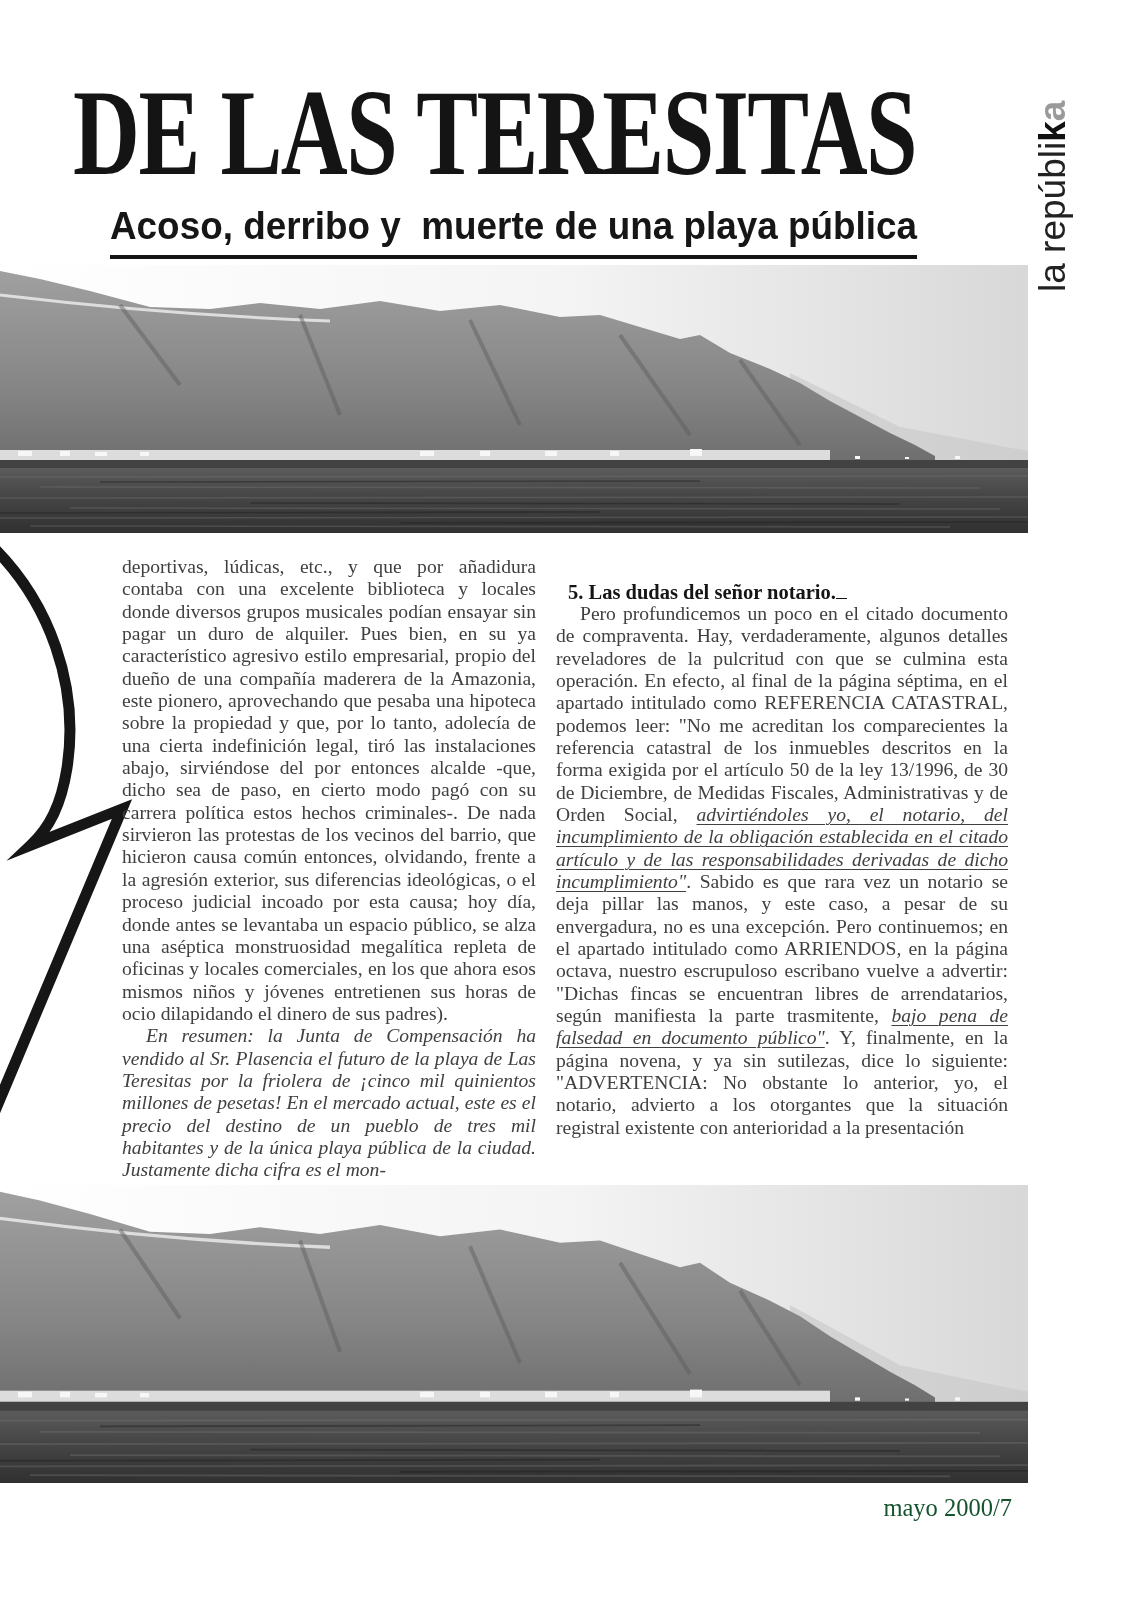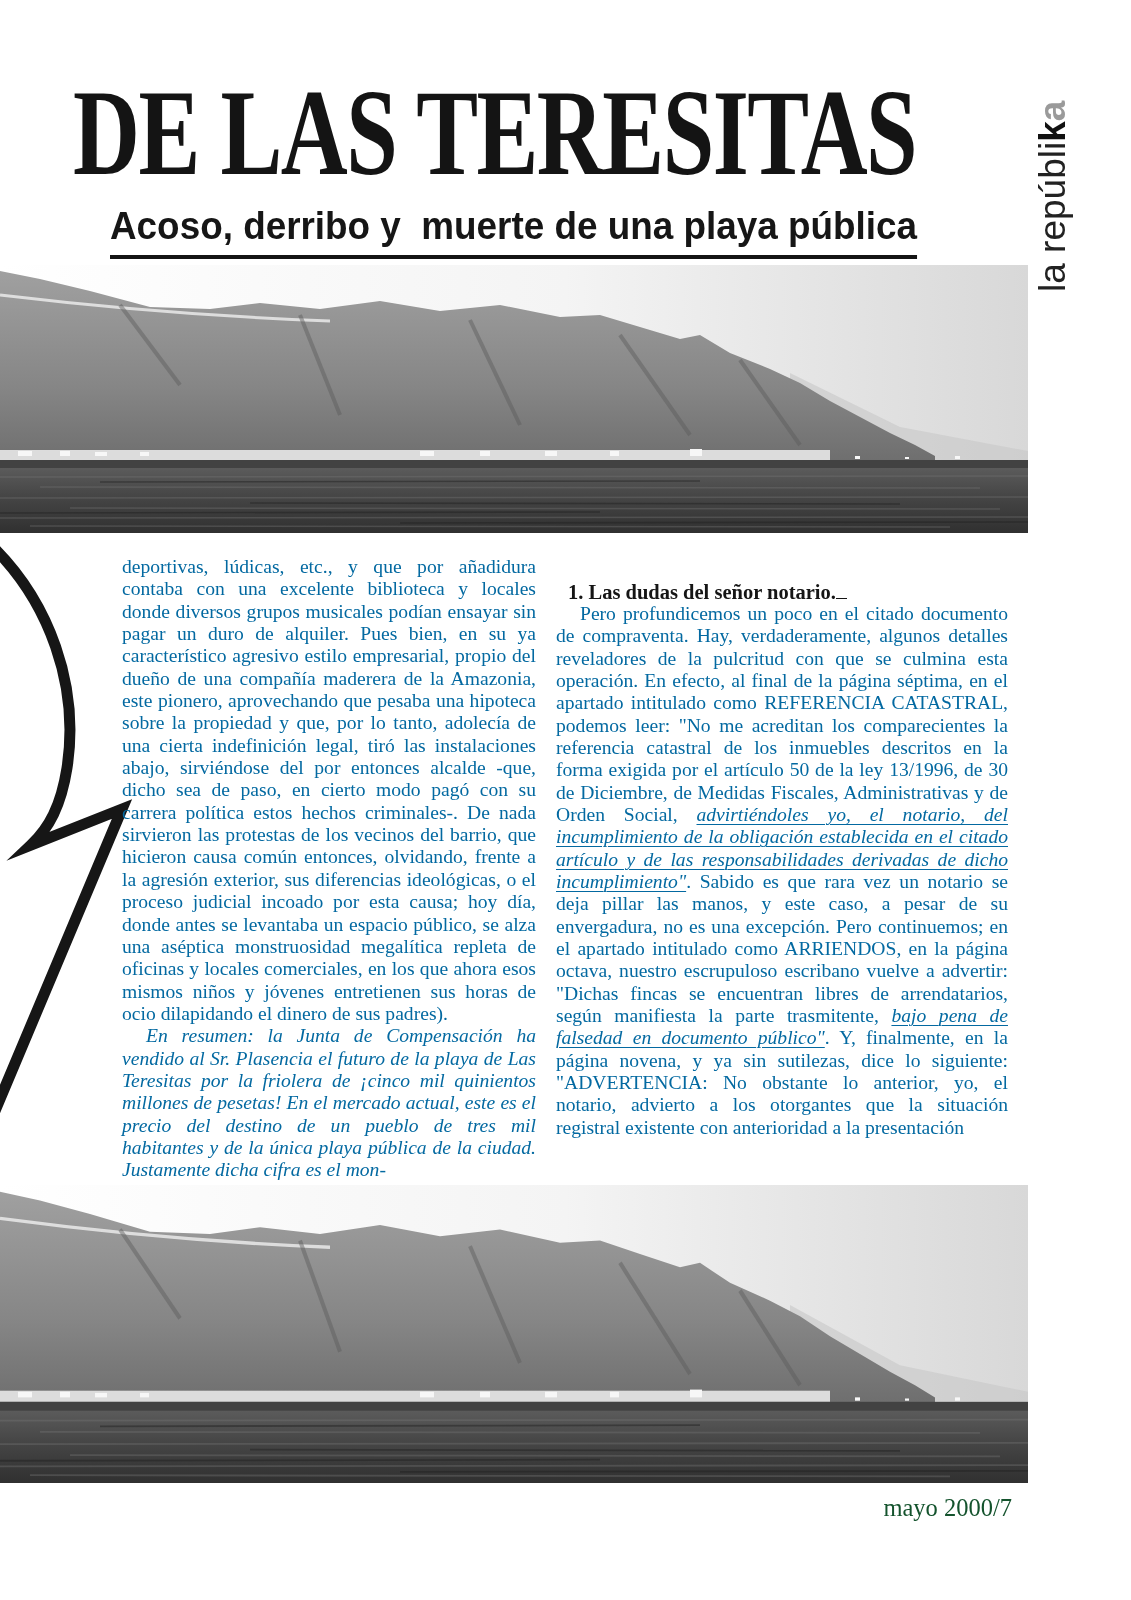--- a/index.html
+++ b/index.html
@@ -55,21 +55,21 @@
   
   .tail-shape{position:absolute;left:0;top:538px;width:132px;height:585px;}
   .tail-shape svg{display:block;width:100%;height:100%;}
 
   
   .col{position:absolute;top:556px;}
   .col p{
     margin:0;
     font-size:19.6px;line-height:22.35px;
     text-align:justify;
-    color:#0369a1;
+    color:#404040;
   }
   .col-left{left:122px;width:414px;}
   .col-right{left:556px;width:452px;}
   .indent{text-indent:24px;font-style:italic;}
   .col-right h2{
     margin:21px 0 0 0;padding-left:12px;
     font-size:20.5px;line-height:22.35px;
     font-weight:700;color:#151515;
   }
   .h-underscore{
@@ -167,21 +167,21 @@
       <path d="M -6 10 C 48 64, 80 146, 67 230 C 61 268, 49 290, 31 307 L 122 271 L -8 580" fill="none" stroke="#161616" stroke-width="11" stroke-linejoin="miter" stroke-miterlimit="20" stroke-linecap="round"></path>
     </svg>
   </div>
 
   <div class="col col-left">
     <p>deportivas, lúdicas, etc., y que por añadidura contaba con una excelente biblioteca y locales donde diversos grupos musicales podían ensayar sin pagar un duro de alquiler. Pues bien, en su ya característico agresivo estilo empresarial, propio del dueño de una compañía maderera de la Amazonia, este pionero, aprovechando que pesaba una hipoteca sobre la propiedad y que, por lo tanto, adolecía de una cierta indefinición legal, tiró las instalaciones abajo, sirviéndose del por entonces alcalde -que, dicho sea de paso, en cierto modo pagó con su carrera política estos hechos criminales-. De nada sirvieron las protestas de los vecinos del barrio, que hicieron causa común entonces, olvidando, frente a la agresión exterior, sus diferencias ideológicas, o el proceso judicial incoado por esta causa; hoy día, donde antes se  levantaba un espacio público, se alza una aséptica monstruosidad megalítica  repleta de oficinas y  locales comerciales, en los que ahora esos mismos niños y jóvenes entretienen sus horas de ocio dilapidando el dinero de sus padres).</p>
     <p class="indent">En resumen: la Junta de Compensación ha vendido al Sr. Plasencia el futuro de la playa de Las Teresitas por la friolera de ¡cinco mil quinientos millones de pesetas! En el mercado actual, este es el precio del destino de un pueblo de tres mil habitantes y de la única playa pública de la ciudad. Justamente dicha cifra es el mon-</p>
   </div>
 
   <div class="col col-right">
-    <h2><span>1. Las dudas del señor notario.</span><span class="h-underscore"></span></h2>
+    <h2><span>5. Las dudas del señor notario.</span><span class="h-underscore"></span></h2>
     <p style="text-indent: 24px;"><span class="indent-run">Pero profundicemos un poco en el citado documento de compraventa. Hay, verdaderamente, algunos detalles reveladores de la pulcritud con que se culmina esta operación. En efecto, al final de la página séptima, en el apartado intitulado como REFERENCIA CATASTRAL, podemos leer: "No me acreditan los comparecientes la referencia catastral de los inmuebles descritos en la forma exigida por el artículo 50 de la ley 13/1996, de 30 de Diciembre, de Medidas Fiscales, Administrativas y de Orden Social, </span><span class="u" style="text-indent: 0px;">advirtiéndoles yo, el notario, del incumplimiento de la obligación establecida en el citado artículo y de las responsabilidades derivadas de dicho incumplimiento"</span><span style="text-indent: 0px;">. Sabido es que rara vez un notario se deja pillar las manos, y este caso, a pesar de su envergadura, no es una excepción. Pero continuemos; en el apartado intitulado como ARRIENDOS, en la página octava, nuestro escrupuloso escribano vuelve a advertir: "Dichas fincas se encuentran libres de arrendatarios, según manifiesta la parte trasmitente, </span><span class="u" style="text-indent: 0px;">bajo pena de falsedad en documento público"</span><span style="text-indent: 0px;">. Y, finalmente, en la página novena, y ya sin sutilezas, dice lo siguiente: "ADVERTENCIA: No obstante lo anterior, yo, el notario, advierto a los otorgantes que la situación registral existente con anterioridad a la presentación</span></p>
   </div>
 
   <div class="photo photo-bottom">
     <svg viewBox="0 0 1028 268" preserveAspectRatio="none">
         <use href="#coastScene"></use>
       </svg>
   </div>
 
   <div class="footer">mayo 2000/7</div>

